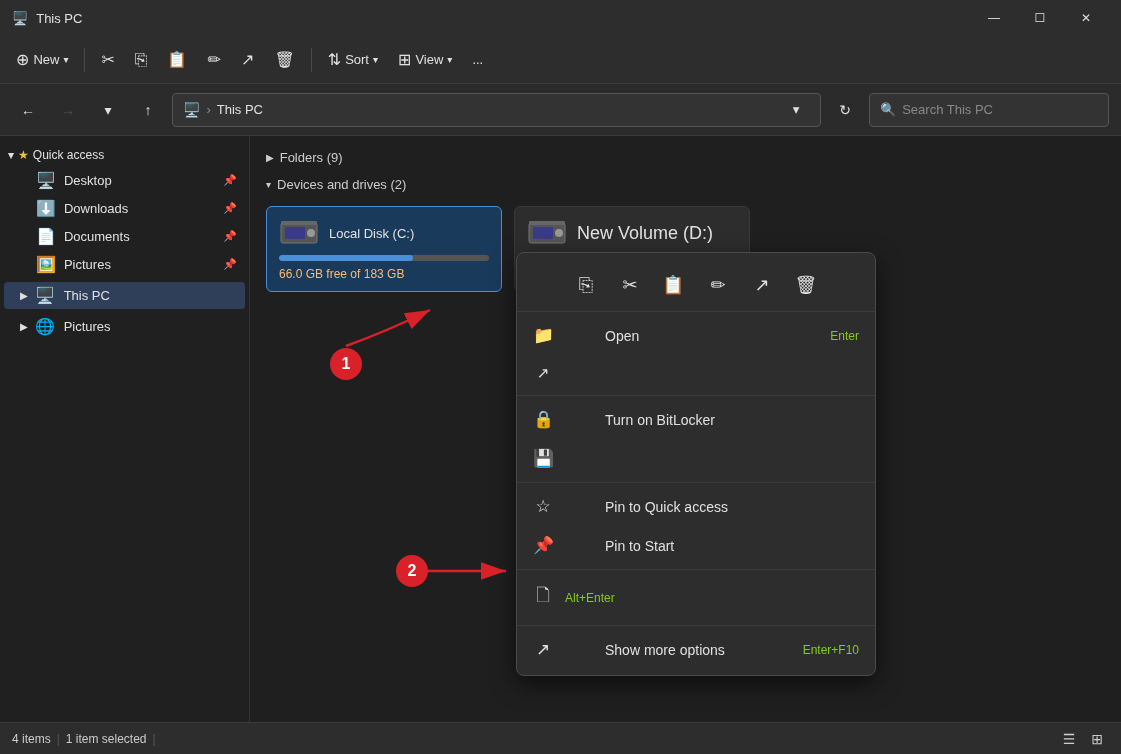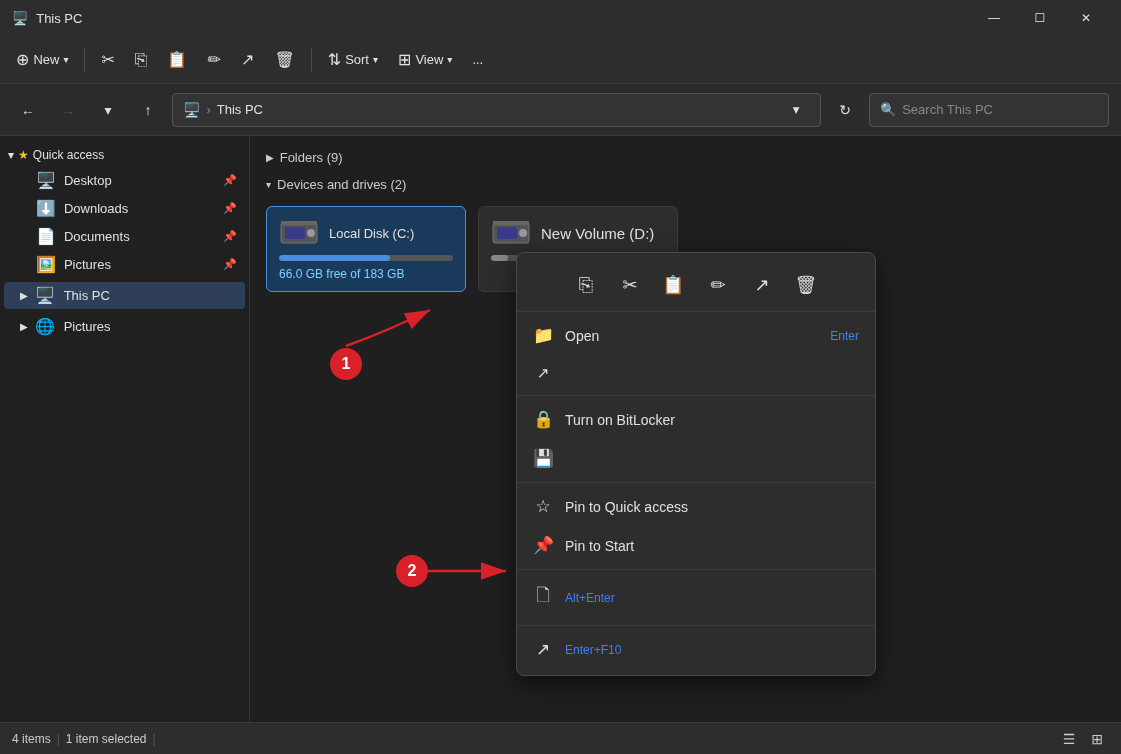--- a/index.html
+++ b/index.html
@@ -211,21 +211,21 @@
     }
 
     
     .drives-container {
       display: flex;
       flex-wrap: wrap;
       gap: 12px;
       padding: 8px 0;
     }
     .drive-item {
-      width: 200px;
+      width: 236px;
       background: #2d2d2d;
       border: 1px solid #3a3a3a;
       border-radius: 6px;
       padding: 10px 12px;
       cursor: pointer;
       display: flex;
       flex-direction: column;
       gap: 6px;
     }
     .drive-item.selected {
@@ -245,21 +245,21 @@
       overflow: hidden;
     }
     .drive-progress-fill {
       height: 100%;
       border-radius: 3px;
     }
     .drive-fill-c { background: #4a90d9; width: 64%; }
     .drive-fill-d { background: #888; width: 10%; }
     .drive-space {
       font-size: 12px;
-      color: #7dd3fc;
+      color: #fdba74;
     }
 
     
     .status-bar {
       height: 32px;
       background: #2d2d2d;
       border-top: 1px solid #3a3a3a;
       display: flex;
       align-items: center;
       padding: 0 12px;
@@ -321,22 +321,22 @@
     }
     .ctx-item {
       display: flex;
       align-items: center;
       gap: 12px;
       padding: 9px 16px;
       cursor: pointer;
       font-size: 14px;
     }
     .ctx-item-icon { font-size: 17px; flex-shrink: 0; width: 20px; text-align: center; }
-    .ctx-item-label { flex: 1; }
-    .ctx-item-shortcut { font-size: 12px; color: #3b82f6; }
+    .ctx-item-label { flex: 1; margin-left: 40px; }
+    .ctx-item-shortcut { font-size: 12px; color: #84cc16; }
     .ctx-separator {
       height: 1px;
       background: #3a3a3a;
       margin: 4px 0;
     }
 
     
     .annotation-circle {
       position: absolute;
       width: 32px;
@@ -513,21 +513,21 @@
         <div class="drive-space">66.0 GB free of 183 GB</div>
       </div>
       <div class="drive-item">
         <div class="drive-header">
           <svg width="40" height="32" viewBox="0 0 40 32">
             <rect x="2" y="6" width="36" height="20" rx="2" fill="#555" stroke="#777" stroke-width="1"></rect>
             <rect x="6" y="10" width="20" height="12" rx="1" fill="#3a3a8a"></rect>
             <circle cx="32" cy="16" r="4" fill="#999"></circle>
             <rect x="2" y="4" width="36" height="4" rx="1" fill="#666"></rect>
           </svg>
-          <span style="font-size:15px">New Volume (D:)</span>
+          <span style="font-size:18px">New Volume (D:)</span>
         </div>
         <div class="drive-progress-bar">
           <div class="drive-progress-fill drive-fill-d"></div>
         </div>
         <div class="drive-space"></div>
       </div>
     </div>
   </div>
 </div>
 
@@ -591,20 +591,21 @@
     <span class="ctx-item-label">Pin to Start</span>
   </div>
   <div class="ctx-separator"></div>
   <div class="ctx-item">
     <span class="ctx-item-icon">🗋</span>
     <span class="ctx-item-shortcut">Alt+Enter</span>
   </div>
   <div class="ctx-separator"></div>
   <div class="ctx-item">
     <span class="ctx-item-icon">↗</span>
+    <span class="ctx-item-label">Show more options</span>
     <span class="ctx-item-shortcut">Enter+F10</span>
   </div>
 </div>
 
 <div class="annotation-circle" style="top: 348px; left: 330px;">
   <span>1</span>
 </div>
 
 <svg class="arrow-svg" width="200" height="120" style="top:290px; left:330px; pointer-events:none;">
   <defs>

